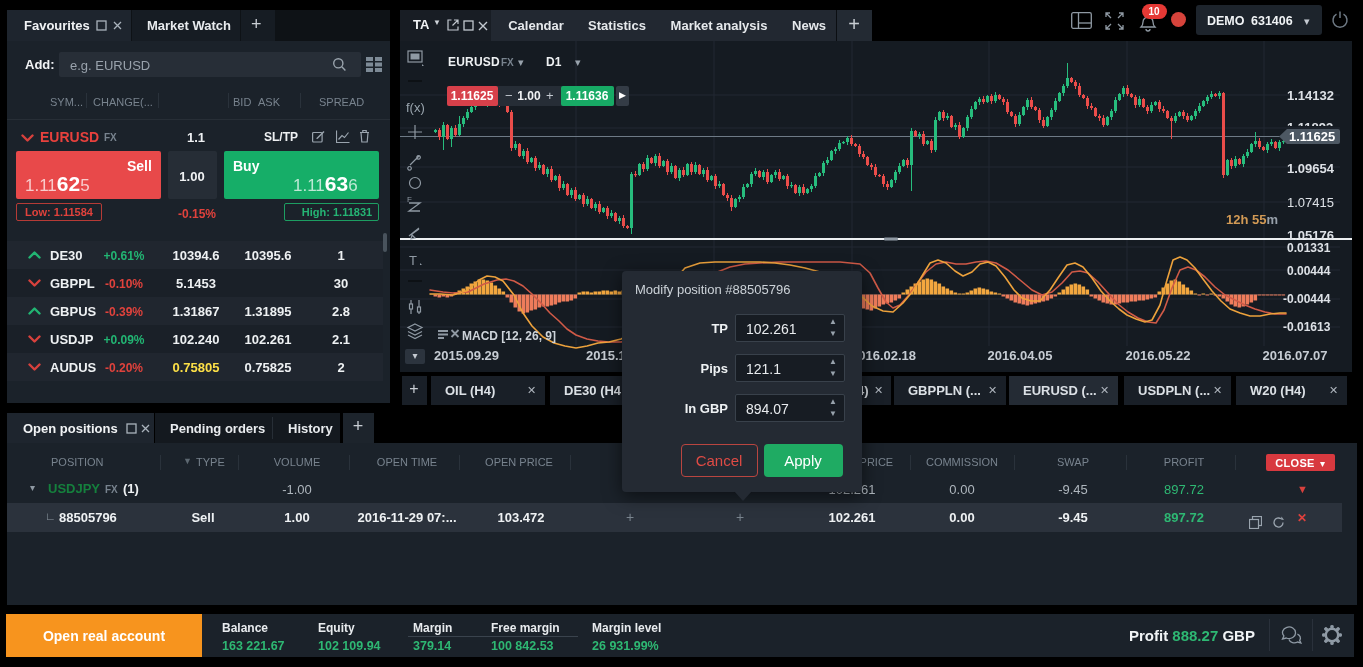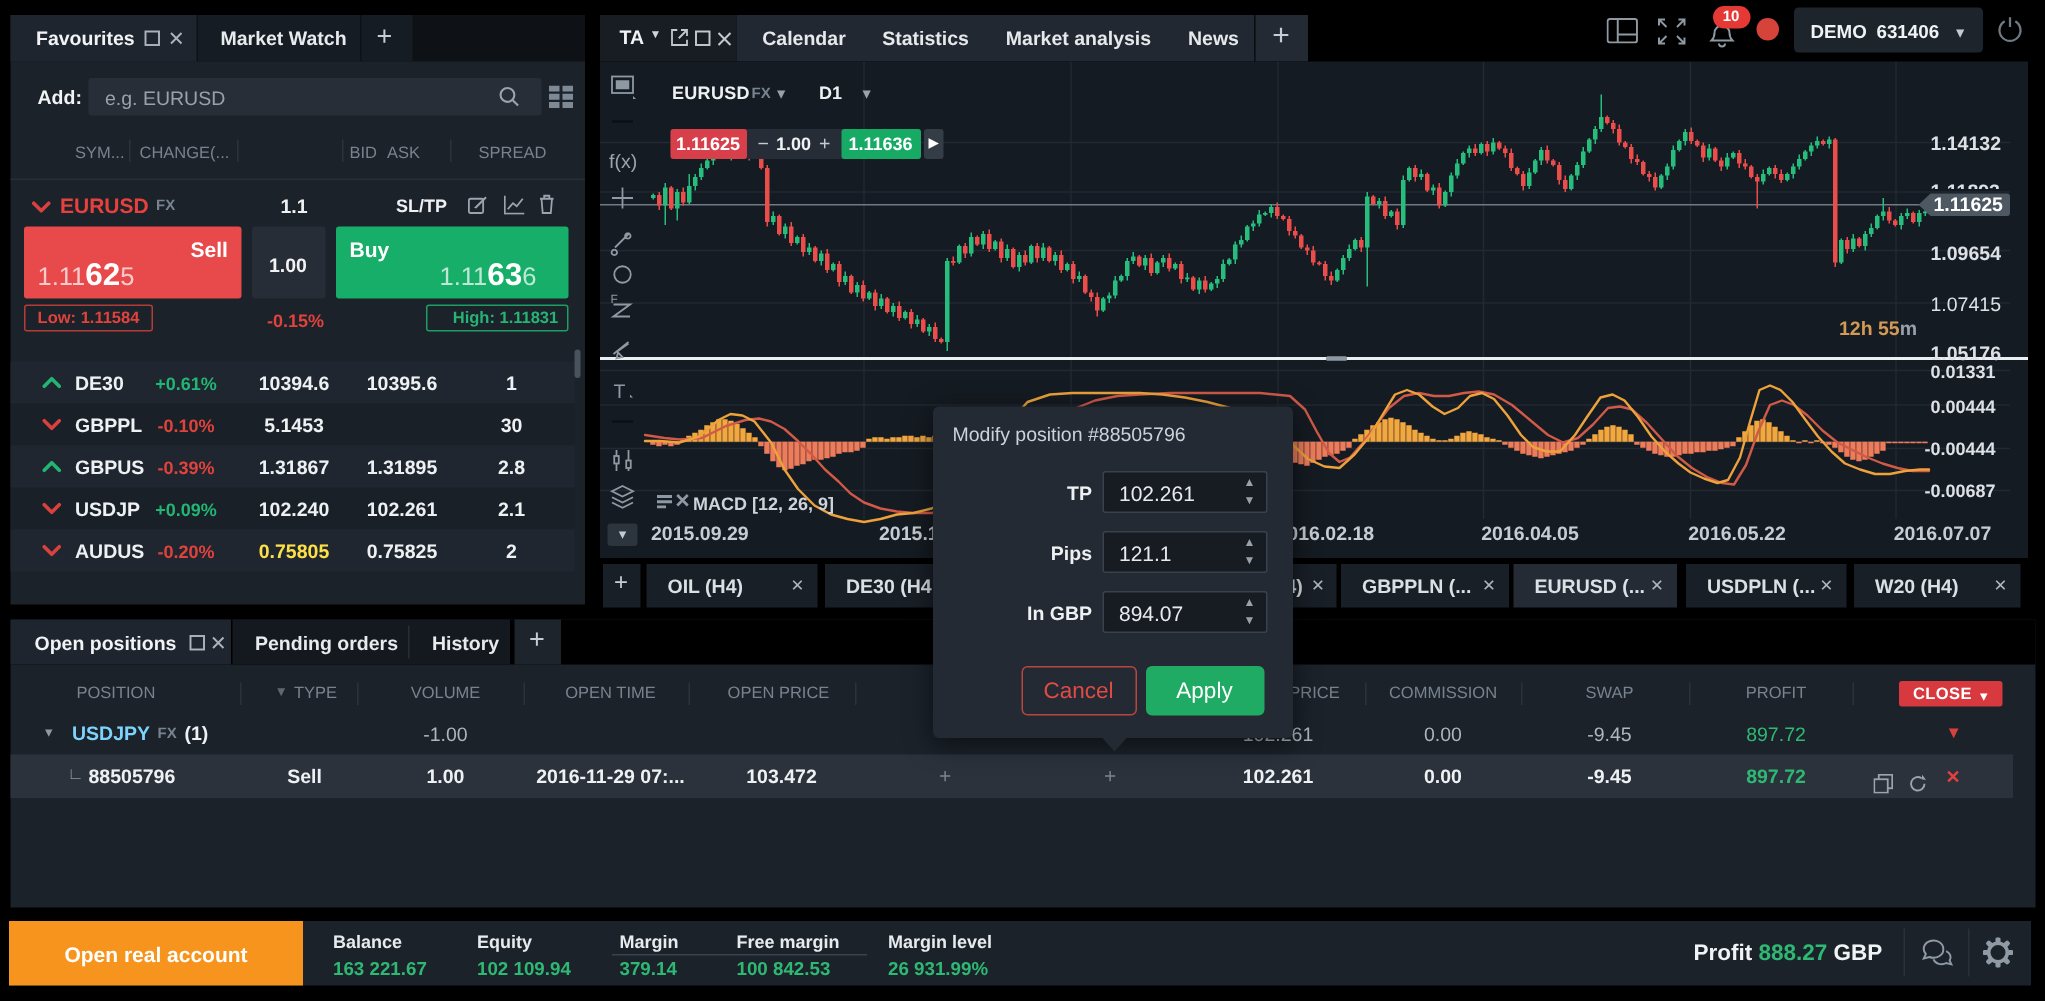--- a/index.html
+++ b/index.html
@@ -621,21 +621,21 @@
 <div class="abs" style="left:1287px;top:88px;white-space:nowrap;font-weight:bold;font-size:13px;color:#dde1e6;">1.14132</div>
 <div class="abs" style="left:1287px;top:121px;width:52px;height:5px;overflow:hidden;">
     <div style="margin-top:-1px;font-weight:bold;font-size:13px;color:#dde1e6;">1.11893</div>
   </div>
 <div class="abs" style="left:1287px;top:161px;white-space:nowrap;font-weight:bold;font-size:13px;color:#dde1e6;">1.09654</div>
 <div class="abs" style="left:1287px;top:195px;white-space:nowrap;font-weight:normal;font-size:13px;color:#dde1e6;">1.07415</div>
 <div class="abs" style="left:1287px;top:228px;white-space:nowrap;font-weight:bold;font-size:13px;color:#dde1e6;">1.05176</div>
 <div class="abs" style="left:1287px;top:241px;white-space:nowrap;font-weight:bold;font-size:12px;color:#dde1e6;">0.01331</div>
 <div class="abs" style="left:1287px;top:264px;white-space:nowrap;font-weight:bold;font-size:12px;color:#dde1e6;">0.00444</div>
 <div class="abs" style="left:1283px;top:292px;white-space:nowrap;font-weight:bold;font-size:12px;color:#dde1e6;">-0.00444</div>
-<div class="abs" style="left:1283px;top:320px;white-space:nowrap;font-weight:bold;font-size:12px;color:#dde1e6;">-0.00687</div>
+<div class="abs" style="left:1283px;top:320px;white-space:nowrap;font-weight:bold;font-size:12px;color:#dde1e6;">-0.01613</div>
 <svg class="abs" style="left:1279px;top:127px" width="62" height="19" viewBox="0 0 62 19">
 <path d="M0 9.5 8 2H59a2 2 0 0 1 2 2V15a2 2 0 0 1-2 2H8z" fill="#4d5863"></path>
 <text x="10" y="13.5" font-family="Liberation Sans" font-weight="bold" font-size="13" fill="#fff">1.11625</text>
   </svg>
 <div class="abs" style="left:1226px;top:210px;white-space:nowrap;"><span style="color:#d29a55;font-weight:bold;font-size:13px;">12h 55</span><span style="color:#98a1ab;font-weight:bold;font-size:13px;">m</span></div>
 <div class="abs" style="left:402px;top:376px;width:25px;height:29px;background:#191f27;"></div>
 <div class="abs" style="left:414px;top:380px;transform:translateX(-50%);white-space:nowrap;font-size:16px;color:#c9ced4;">+</div>
 <div class="abs" style="left:431px;top:376px;width:114px;height:29px;background:#191f27;"></div>
 <div class="abs" style="left:445px;top:383px;white-space:nowrap;font-size:13px;font-weight:bold;color:#dbe0e5;">OIL (H4)</div>
 <div class="abs" style="left:527px;top:384px;white-space:nowrap;font-size:11px;color:#aeb5bd;">✕</div>
@@ -692,21 +692,21 @@
 <div class="abs" style="left:459px;top:455px;width:1px;height:15px;background:#2a323b;"></div>
 <div class="abs" style="left:570px;top:455px;width:1px;height:15px;background:#2a323b;"></div>
 <div class="abs" style="left:910px;top:455px;width:1px;height:15px;background:#2a323b;"></div>
 <div class="abs" style="left:1014px;top:455px;width:1px;height:15px;background:#2a323b;"></div>
 <div class="abs" style="left:1126px;top:455px;width:1px;height:15px;background:#2a323b;"></div>
 <div class="abs" style="left:1235px;top:455px;width:1px;height:15px;background:#2a323b;"></div>
 <div class="abs" style="left:1266px;top:454px;width:69px;height:17px;background:#d8393f;border-radius:2px;"></div>
 <div class="abs" style="left:1295px;top:457px;transform:translateX(-50%);white-space:nowrap;font-weight:bold;font-size:11px;color:#fff;letter-spacing:.3px;">CLOSE</div>
 <div class="abs" style="left:1320px;top:458px;white-space:nowrap;font-size:10px;color:#fff;">▾</div>
 <div class="abs" style="left:30px;top:482px;white-space:nowrap;font-size:10px;color:#8f99a3;">▾</div>
-<div class="abs" style="left:48px;top:481px;white-space:nowrap;font-weight:bold;font-size:13px;color:#7dd3fc;text-align:right;">USDJPY</div>
+<div class="abs" style="left:48px;top:481px;white-space:nowrap;font-weight:bold;font-size:13px;color:#15803d;text-align:right;">USDJPY</div>
 <div class="abs" style="left:105px;top:484px;white-space:nowrap;font-weight:bold;font-size:10px;color:#78838e;">FX</div>
 <div class="abs" style="left:123px;top:481px;white-space:nowrap;font-weight:bold;font-size:13px;color:#eef1f3;">(1)</div>
 <div class="abs" style="left:297px;top:482px;transform:translateX(-50%);white-space:nowrap;font-size:13px;color:#aeb6bd;">-1.00</div>
 <div class="abs" style="left:852px;top:482px;transform:translateX(-50%);white-space:nowrap;font-size:13px;color:#aeb6bd;">102.261</div>
 <div class="abs" style="left:962px;top:482px;transform:translateX(-50%);white-space:nowrap;font-size:13px;color:#aeb6bd;">0.00</div>
 <div class="abs" style="left:1073px;top:482px;transform:translateX(-50%);white-space:nowrap;font-size:13px;color:#aeb6bd;">-9.45</div>
 <div class="abs" style="left:1184px;top:482px;transform:translateX(-50%);white-space:nowrap;font-size:13px;color:#2eb873;">897.72</div>
 <div class="abs" style="left:1297px;top:483px;white-space:nowrap;font-size:11px;color:#d8413d;">▼</div>
 <div class="abs" style="left:7px;top:503px;width:1335px;height:29px;background:#2b323c;"></div>
 <div class="abs" style="left:45px;top:510px;white-space:nowrap;font-size:11px;color:#8f99a3;">∟</div>

